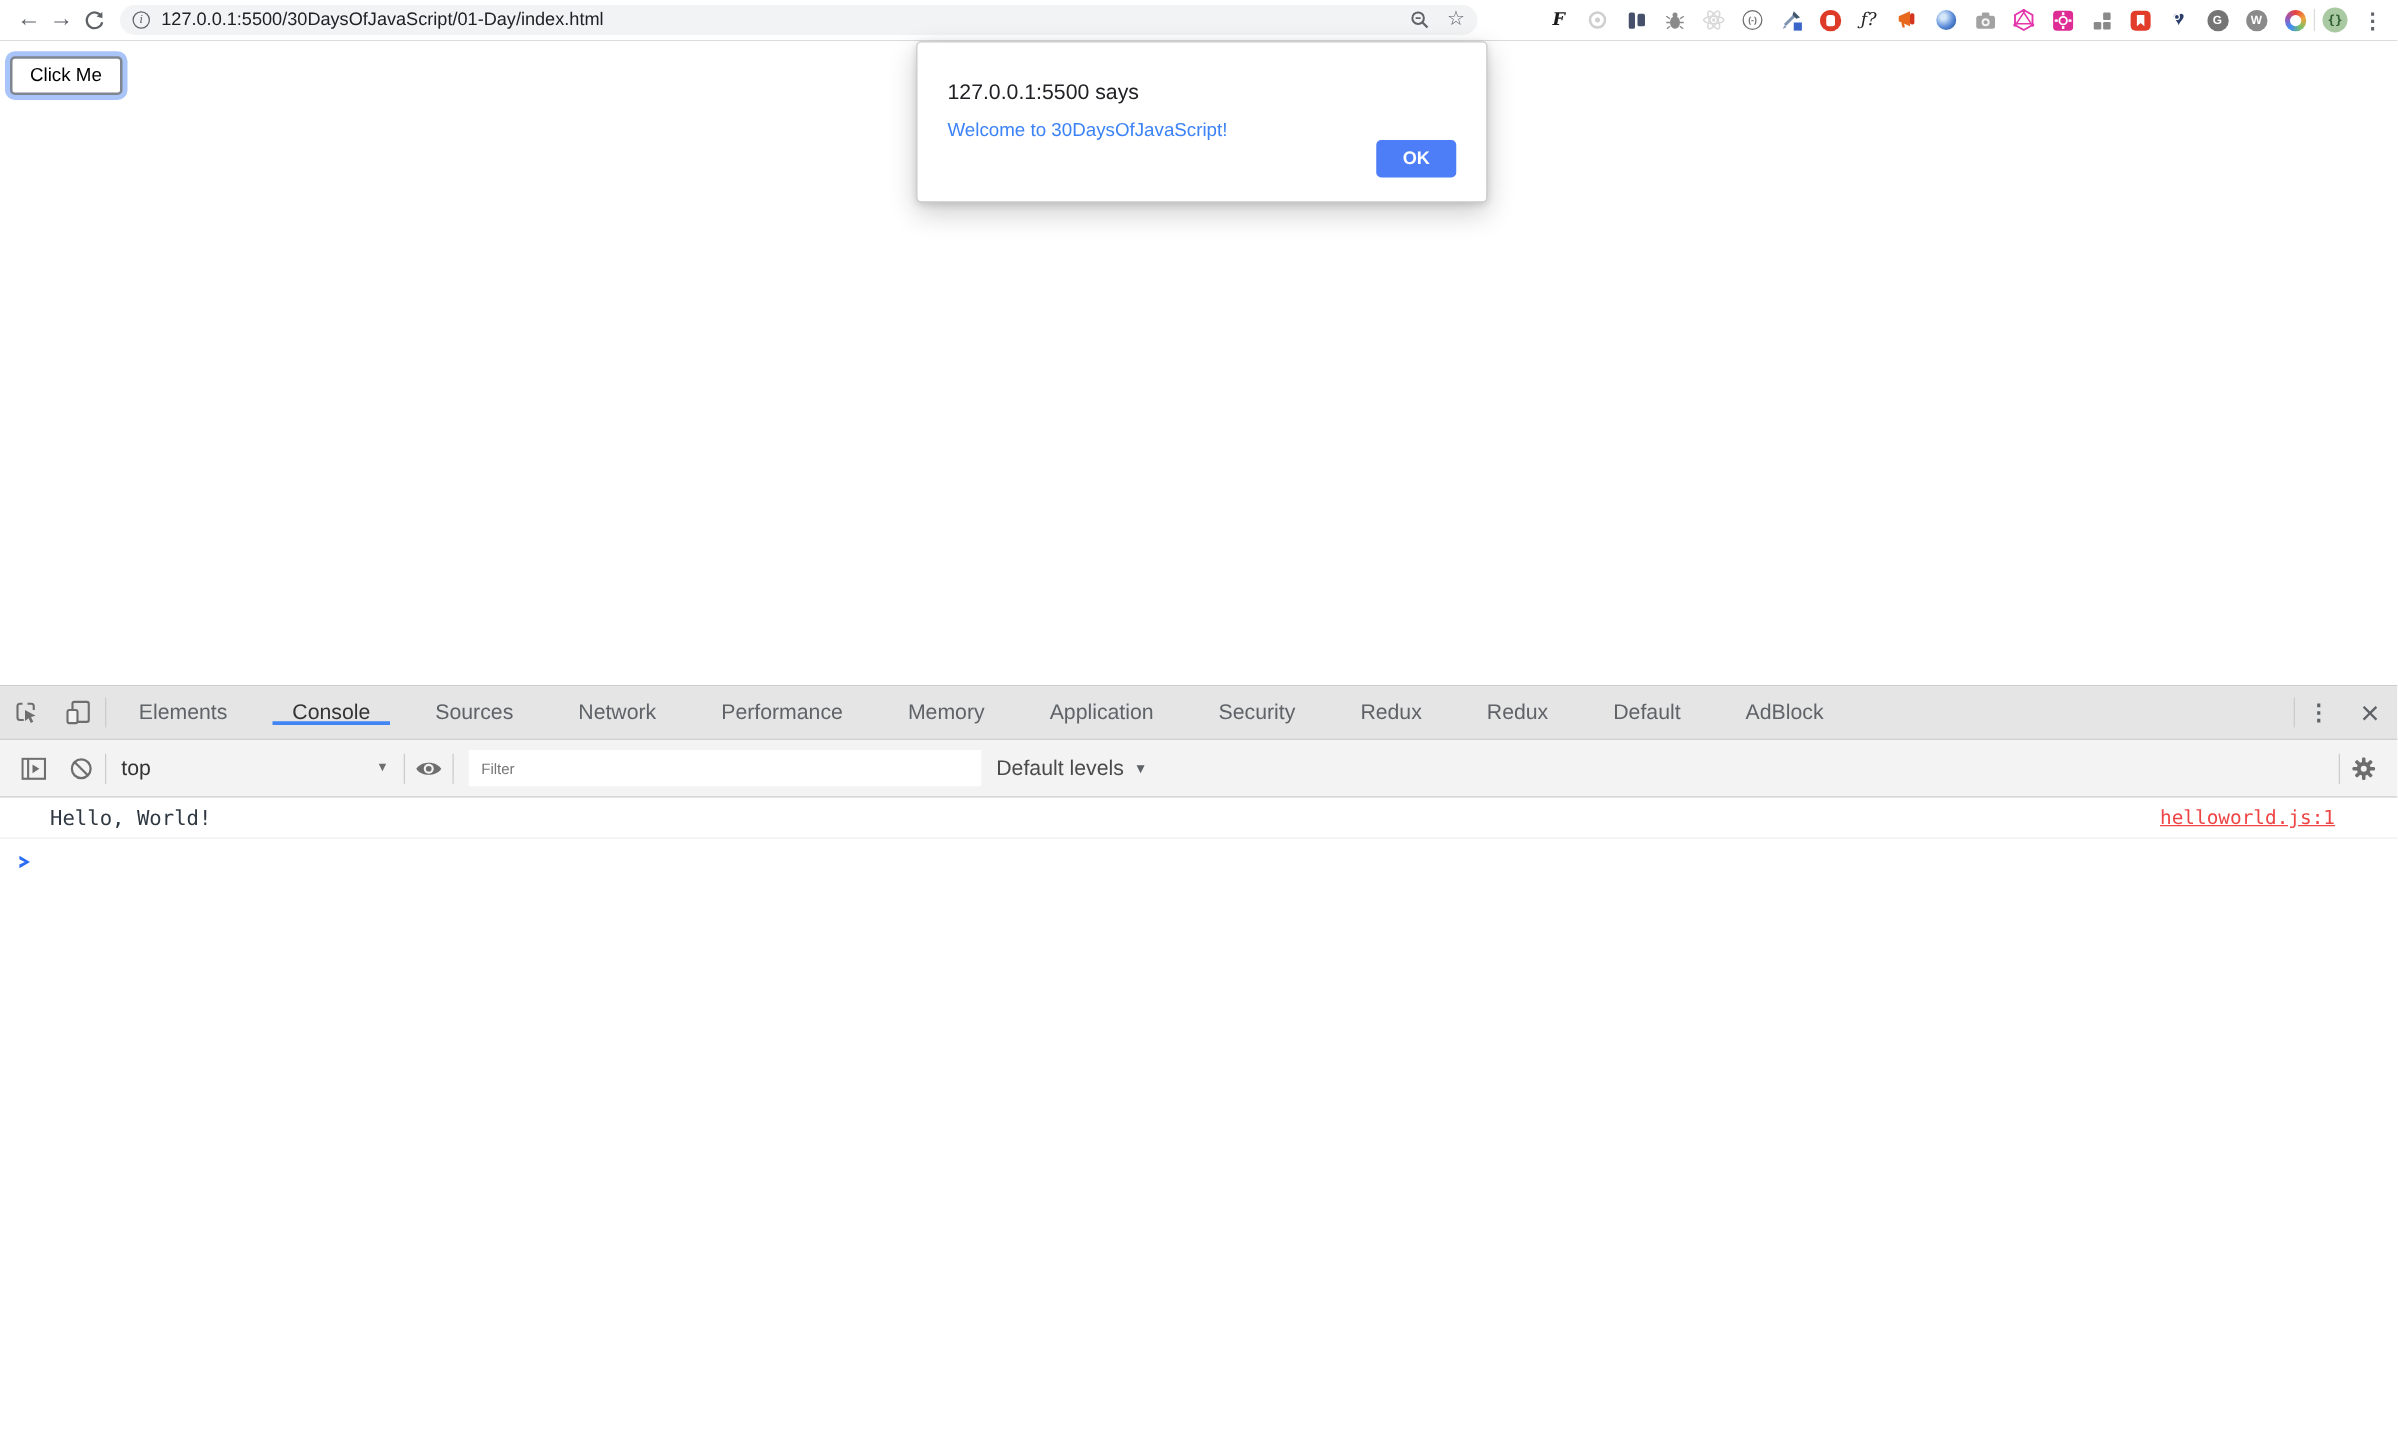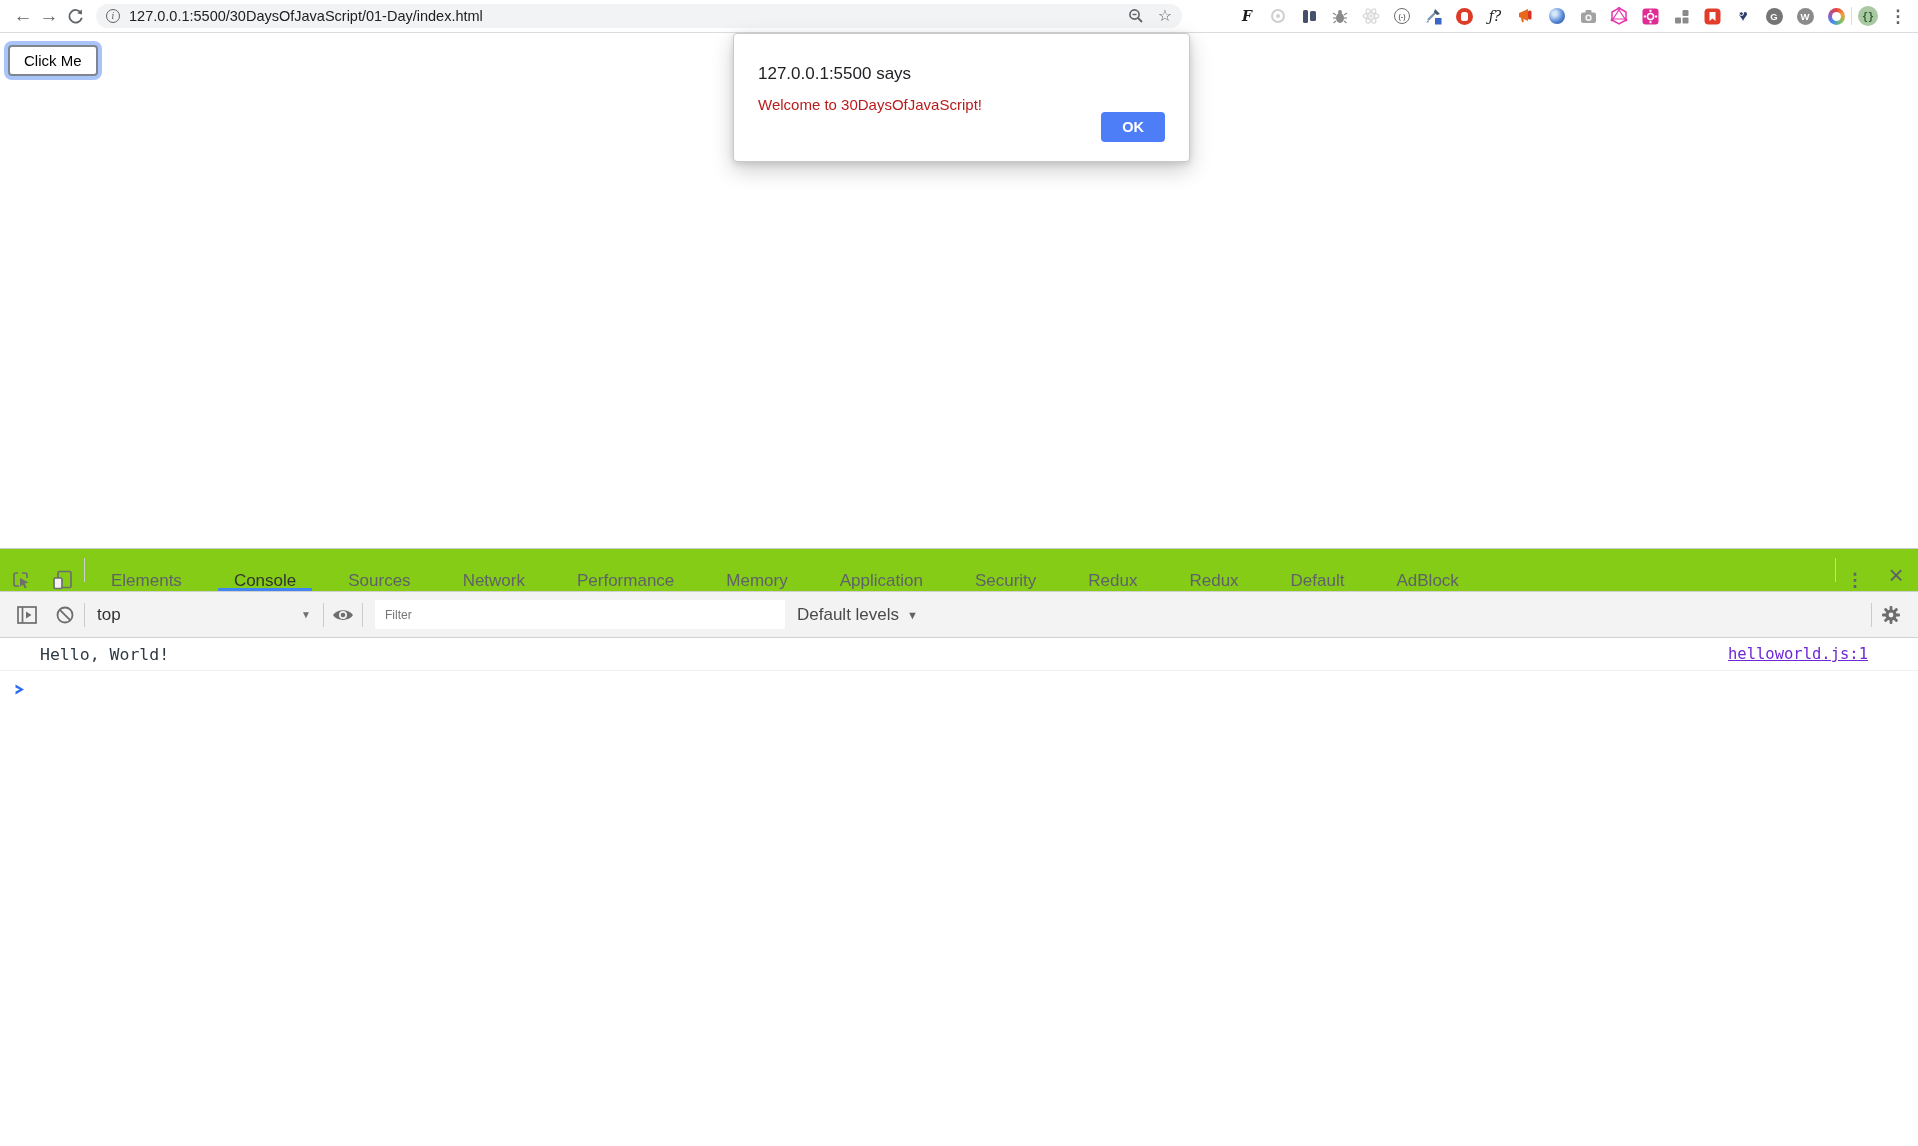--- a/index.html
+++ b/index.html
@@ -60,30 +60,30 @@
   .clickme { position:absolute; left:8px; top:12px; height:31px; padding:0 14px;
              background:#fff; border:2px solid #80868f; border-radius:4px;
              box-shadow:0 0 0 4px #a9c4f8; font-size:15px; color:#000;
              display:flex; align-items:center; }
 
   
   .dialog { position:absolute; left:733px; top:33px; width:457px; height:129px; background:#fff;
             border:1px solid #c9c9c9; border-radius:4px; z-index:20; padding:30px 24px;
             box-shadow:0 8px 22px rgba(0,0,0,.20), 0 2px 6px rgba(0,0,0,.12); }
   .dlg-title { font-size:17px; color:#202124; }
-  .dlg-msg { margin-top:12px; font-size:15px; color:#b91c1c; }
+  .dlg-msg { margin-top:12px; font-size:15px; color:#3b82f6; }
   .okbtn { position:absolute; right:24px; bottom:19px; width:64px; height:30px;
            background:#4d7ef7; border:none; border-radius:4px; color:#fff;
            font-size:14.5px; font-weight:bold; display:flex; align-items:center; justify-content:center; }
 
   
   .devtools { position:absolute; top:548px; left:0; right:0; bottom:0; background:#fff;
               border-top:1px solid #ccc; }
-  .dt-tabs { height:43px; background:#84cc16; border-bottom:1px solid #d0d0d0;
-             display:flex; align-items:flex-end; }
+  .dt-tabs { height:43px; background:#e5e5e5; border-bottom:1px solid #d0d0d0;
+             display:flex; align-items:center; }
   .dt-iconbtn { width:42px; display:flex; align-items:center; justify-content:center; flex:0 0 auto; }
   .vsep { width:1px; height:24px; background:#ccc; align-self:center; flex:0 0 auto; }
   .tab { padding:0 26px; display:flex; align-items:center; font-size:17px; color:#5f6368;
          position:relative; flex:0 0 auto; }
   .tab.active { color:#333; }
   .tab.active::after { content:""; position:absolute; left:10px; right:10px; bottom:0;
                        height:3px; background:#4285f4; }
   .dt-spacer { flex:1 1 auto; }
   .dt-kebab { width:38px; display:flex; align-items:center; justify-content:center;
               color:#5f6368; font-size:18px; font-weight:bold; }
@@ -98,21 +98,21 @@
   .ctx-select .arr { margin-left:auto; font-size:10px; color:#6e6e6e; }
   .filter-input { width:410px; height:29px; margin:0 12px; border:none; background:#fff;
                   font-size:12px; color:#333; padding:0 10px; outline:none; flex:0 0 auto; }
   .filter-input::placeholder { color:#757575; }
   .levels { display:flex; align-items:center; gap:8px; font-size:17px; color:#4a4a4a; flex:0 0 auto; }
   .levels .arr { font-size:11px; color:#5f6368; }
 
   .con-row { height:33px; border-bottom:1px solid #f0f0f3; display:flex; align-items:center;
              padding:0 50px 0 40px; font-family:"DejaVu Sans Mono",monospace; }
   .log-text { font-size:16.5px; color:#303942; }
-  .src-link { margin-left:auto; font-size:15.5px; color:#6d28d9; text-decoration:underline;
+  .src-link { margin-left:auto; font-size:15.5px; color:#ef4444; text-decoration:underline;
               font-family:"DejaVu Sans Mono",monospace;text-align:right; }
   .prompt-row { height:37px; display:flex; align-items:center; padding:0 0 0 13px; }
   .prompt-chevron { display:flex; align-items:center; margin-right:10px; }
 </style>
 </head>
 <body>
 
 <div class="win">
 
   <div class="toolbar">

